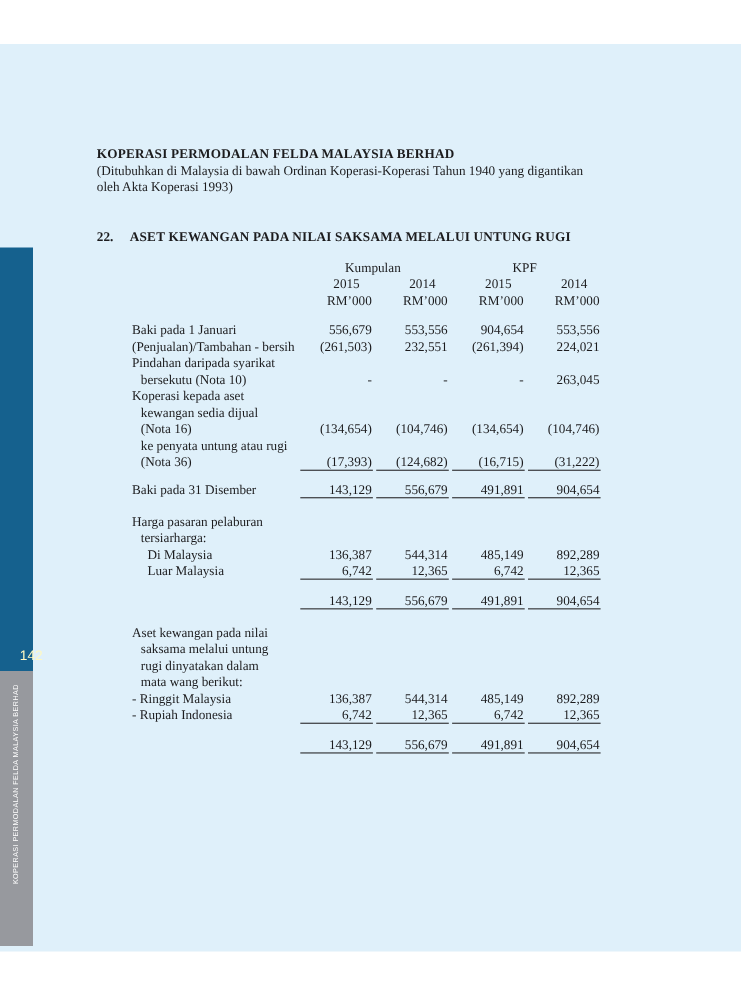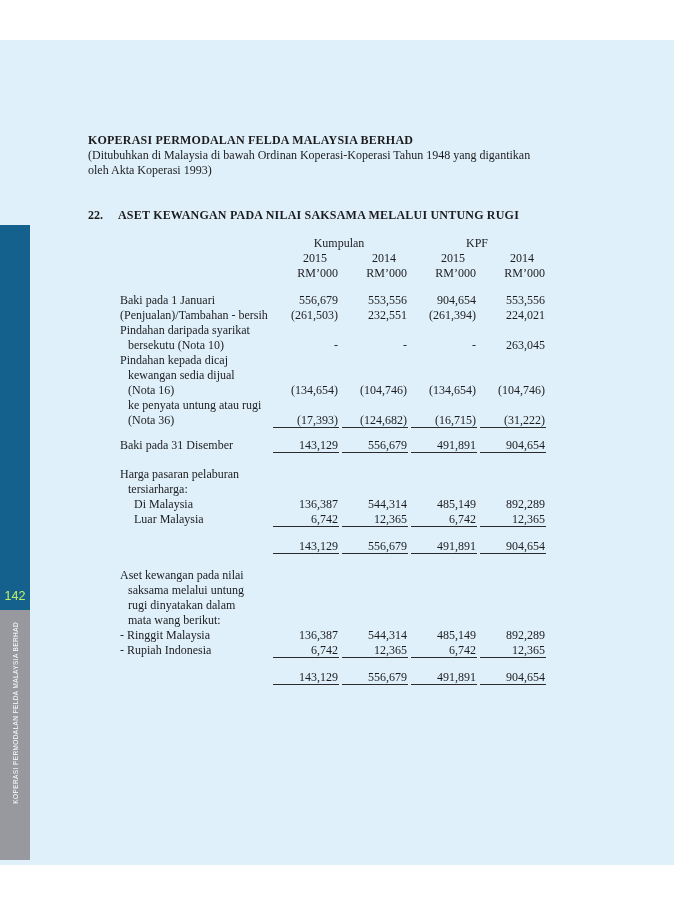--- a/index.html
+++ b/index.html
@@ -3,22 +3,22 @@
 <meta charset="utf-8">
 <style>
   * { margin:0; padding:0; box-sizing:border-box; }
   html,body { width:674px; height:900px; background:#ffffff; overflow:hidden;
     font-family:"Liberation Serif", serif; }
   .canvas { position:relative; width:674px; height:900px; background:#ffffff; }
   .page { position:absolute; left:0; top:40px; width:674px; height:825px; background:#dff0fa; }
 
   
   .bar-blue { position:absolute; left:0; top:185px; width:30px; height:385px; background:#15618e; }
-  .page-num { position:absolute; bottom:7px; left:0; width:30px; text-align:center;
-    color:#bef264; font-family:"Liberation Sans", sans-serif; font-size:12.5px; }
+  .page-num { position:absolute; bottom:7px; left:18px; width:30px; 
+    color:#fef9c3; font-family:"Liberation Sans", sans-serif; font-size:12.5px; }
   .bar-gray { position:absolute; left:0; top:570px; width:30px; height:250px; background:#97999e; }
   .vtext { position:absolute; top:12px; left:50%;
     writing-mode:vertical-rl; transform:translateX(-50%) rotate(180deg);
     color:#ffffff; font-family:"Liberation Sans", sans-serif; font-size:6.5px;
     letter-spacing:0.4px; white-space:nowrap; }
 
   
   .doc { color:#1c1c1e; font-size:12px; line-height:15px; }
   .hdr { position:absolute; left:88px; top:93px; width:480px; }
   .hdr .co { font-weight:bold; letter-spacing:0.2px; }
@@ -50,21 +50,21 @@
 
     <div class="bar-blue">
       <div class="page-num">142</div>
     </div>
     <div class="bar-gray">
       <div class="vtext">KOPERASI PERMODALAN FELDA MALAYSIA BERHAD</div>
     </div>
 
     <div class="hdr doc">
       <div class="co">KOPERASI PERMODALAN FELDA MALAYSIA BERHAD</div>
-      <div>(Ditubuhkan di Malaysia di bawah Ordinan Koperasi-Koperasi Tahun 1948 yang digantikan</div>
+      <div>(Ditubuhkan di Malaysia di bawah Ordinan Koperasi-Koperasi Tahun 1940 yang digantikan</div>
       <div>oleh Akta Koperasi 1993)</div>
     </div>
 
     <div class="sec doc">
       <div class="no">22.</div>
       <div class="ti">ASET KEWANGAN PADA NILAI SAKSAMA MELALUI UNTUNG RUGI</div>
     </div>
 
     <div class="tbl doc">
       <div class="thead">
@@ -108,21 +108,21 @@
             <div class="tval"></div>
           </div>
           <div class="trow">
             <div class="tlabel ind1">bersekutu (Nota 10)</div>
             <div class="tval">-</div>
             <div class="tval">-</div>
             <div class="tval">-</div>
             <div class="tval">263,045</div>
           </div>
           <div class="trow">
-            <div class="tlabel">Pindahan kepada dicaj</div>
+            <div class="tlabel">Koperasi kepada aset</div>
             <div class="tval"></div>
             <div class="tval"></div>
             <div class="tval"></div>
             <div class="tval"></div>
           </div>
           <div class="trow">
             <div class="tlabel ind1">kewangan sedia dijual</div>
             <div class="tval"></div>
             <div class="tval"></div>
             <div class="tval"></div>

